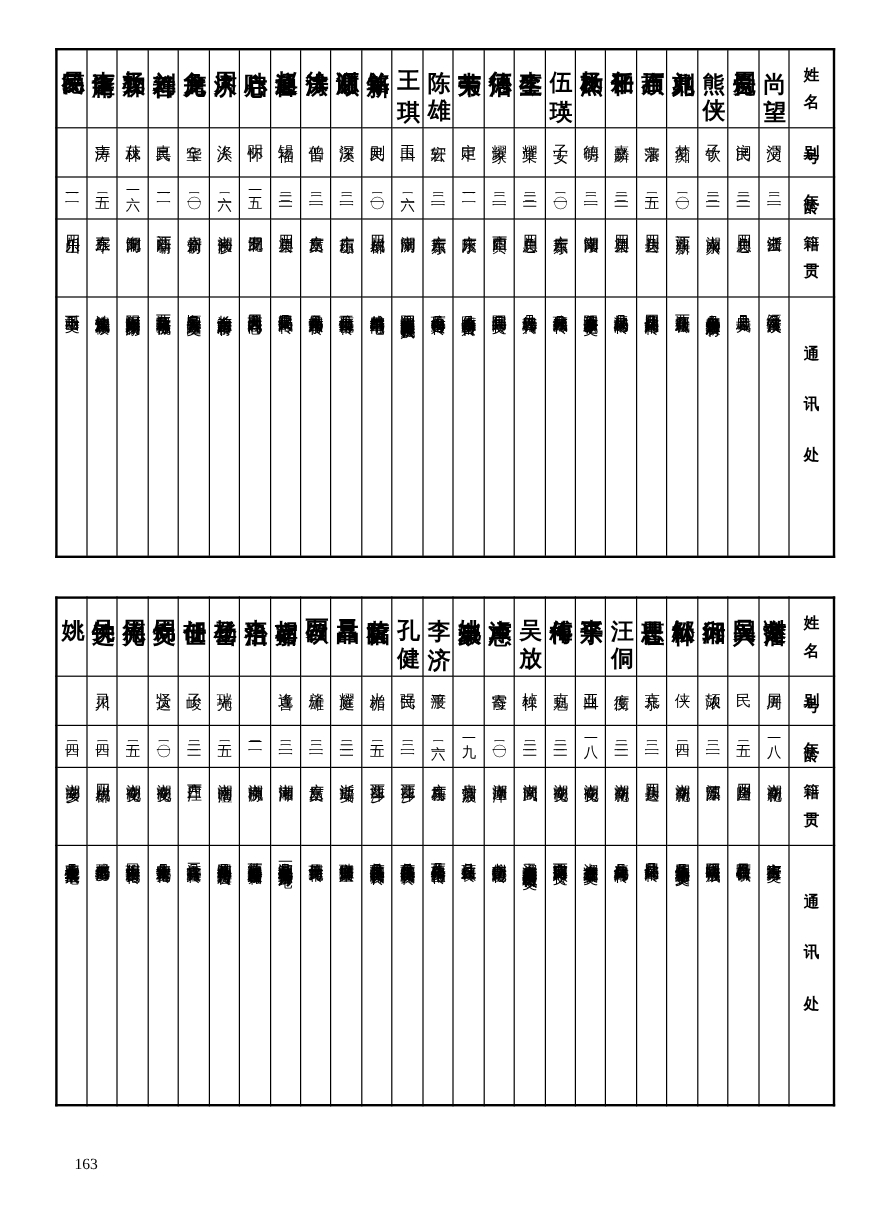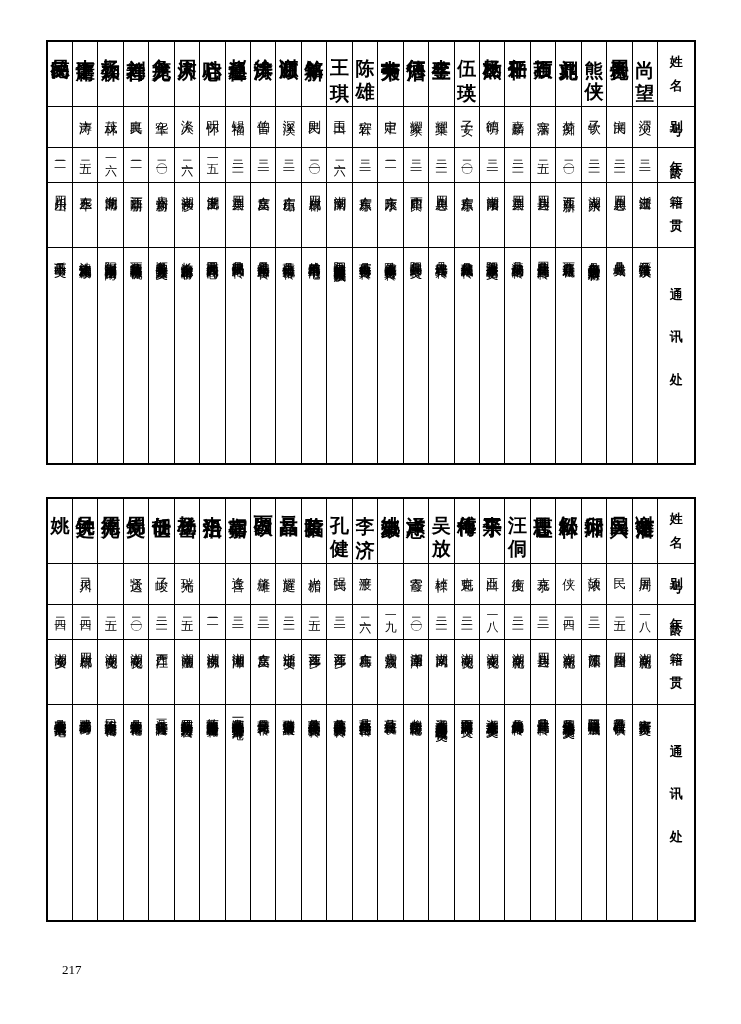--- a/index.html
+++ b/index.html
@@ -900,14 +900,14 @@
               <div class="vt">宝庆河街永升行交</div>
             </td>
             <td class="lab addr">
               <div class="vt">通 讯 处</div>
             </td>
           </tr>
       </tbody>
     </table>
   </div>
 
-  <div class="pageno">217</div>
+  <div class="pageno">163</div>
 </div>
 
 </body></html>

